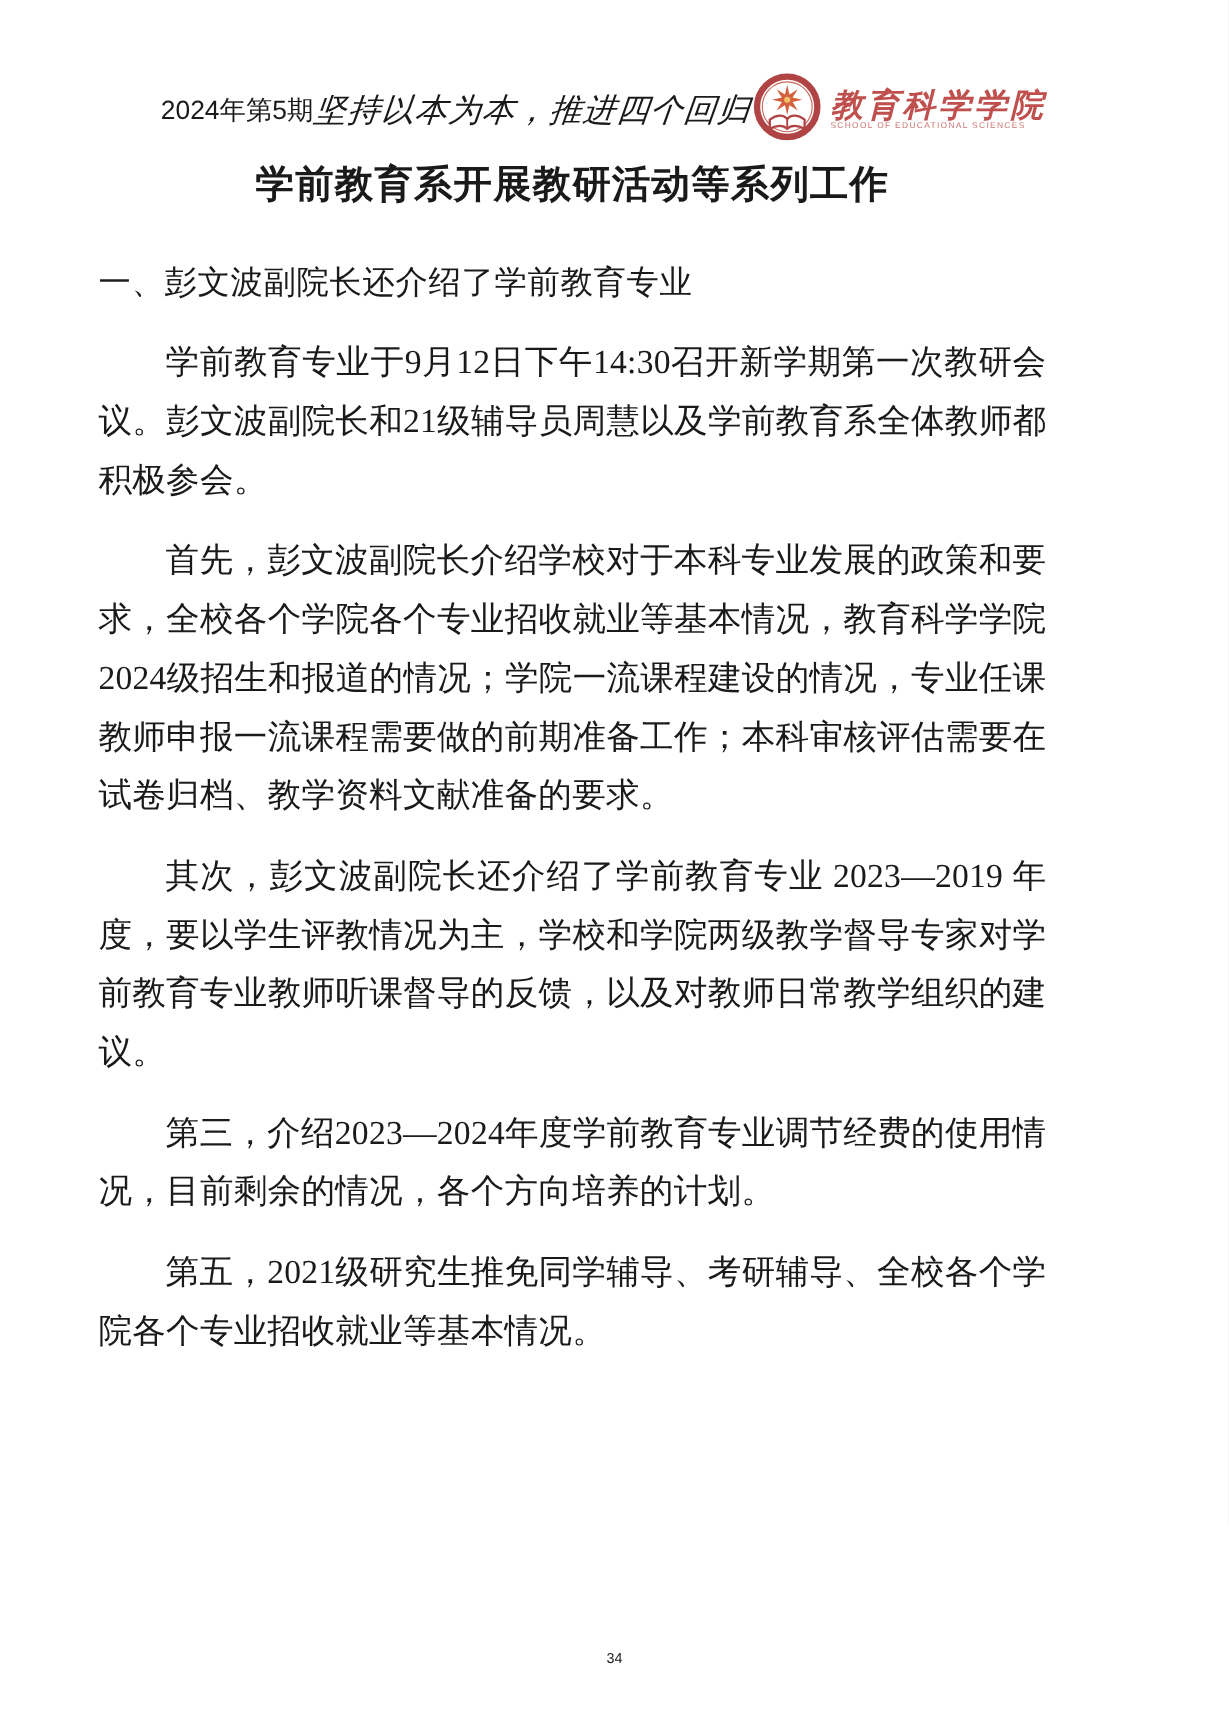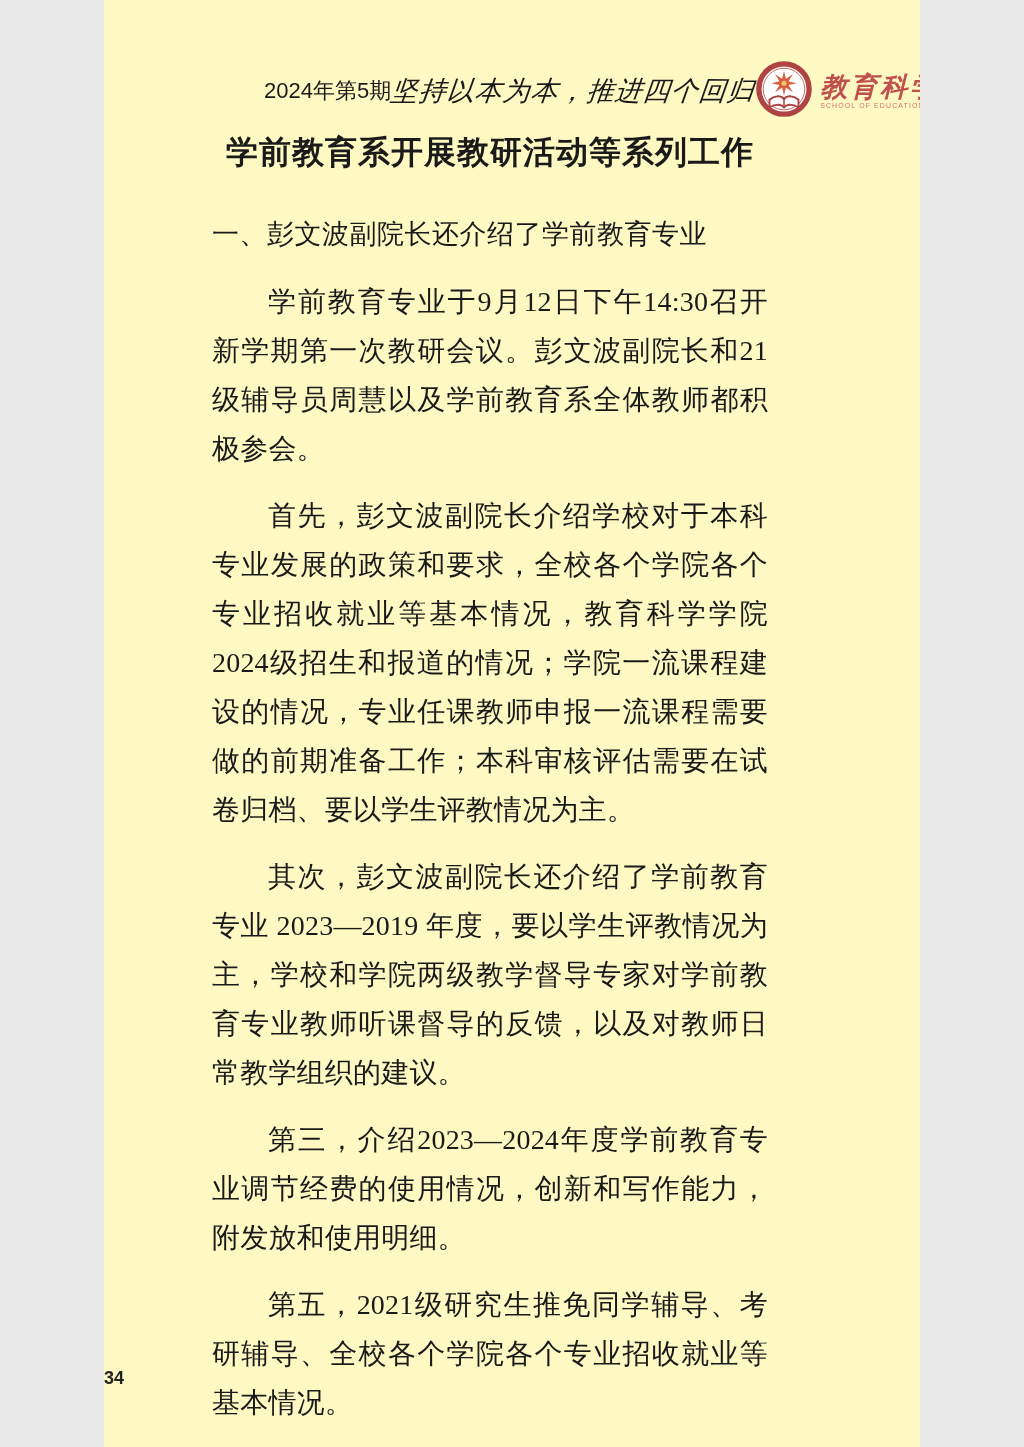--- a/index.html
+++ b/index.html
@@ -1,22 +1,22 @@
 <!DOCTYPE html>
 <html lang="zh"><head>
 <meta charset="utf-8">
 <style>
   html,body{margin:0;padding:0;background:#e9e9e9;}
   .page{
     position:relative;
-    width:816px;height:1447px;
+    width:1024px;height:1447px;
     margin:0 auto;
-    background:#fef9c3;
+    background:#ffffff;
     box-sizing:border-box;
-    padding:60px 152px 0 108px;
+    padding:60px 152px 0 82px;
     color:#1a1a1a;
     font-family:"Liberation Serif","DejaVu Serif",serif;
     overflow:hidden;
   }
   
   .header{
     display:flex;
     align-items:center;
     justify-content:space-between;
   }
@@ -79,25 +79,24 @@
     line-height:49px;
     text-align:justify;
     text-indent:2em;
     letter-spacing:0.2px;
   }
   
   .footer{
     position:absolute;
     left:0;bottom:58px;
     width:100%;
-    text-align:left;
+    text-align:center;
     font-family:"Liberation Sans","DejaVu Sans",sans-serif;
-    font-size:18px;
+    font-size:12px;
     color:#222222;
-    font-weight:bold;
   }
 </style>
 </head>
 <body>
 
 <div class="page">
 
   <div class="header">
     <span class="issue">2024年第5期</span>
     <span class="slogan">坚持以本为本，推进四个回归</span>
@@ -121,23 +120,23 @@
         <div class="logo-en">SCHOOL OF EDUCATIONAL SCIENCES</div>
       </div>
     </div>
   </div>
 
   <h1 class="doc-title">学前教育系开展教研活动等系列工作</h1>
 
   <div class="body-text">
     <h2 class="section-heading">一、彭文波副院长还介绍了学前教育专业</h2>
     <p>学前教育专业于9月12日下午14:30召开新学期第一次教研会议。彭文波副院长和21级辅导员周慧以及学前教育系全体教师都积极参会。</p>
-    <p>首先，彭文波副院长介绍学校对于本科专业发展的政策和要求，全校各个学院各个专业招收就业等基本情况，教育科学学院2024级招生和报道的情况；学院一流课程建设的情况，专业任课教师申报一流课程需要做的前期准备工作；本科审核评估需要在试卷归档、要以学生评教情况为主。</p>
+    <p>首先，彭文波副院长介绍学校对于本科专业发展的政策和要求，全校各个学院各个专业招收就业等基本情况，教育科学学院2024级招生和报道的情况；学院一流课程建设的情况，专业任课教师申报一流课程需要做的前期准备工作；本科审核评估需要在试卷归档、教学资料文献准备的要求。</p>
     <p>其次，彭文波副院长还介绍了学前教育专业 2023—2019 年度，要以学生评教情况为主，学校和学院两级教学督导专家对学前教育专业教师听课督导的反馈，以及对教师日常教学组织的建议。</p>
-    <p>第三，介绍2023—2024年度学前教育专业调节经费的使用情况，创新和写作能力，附发放和使用明细。</p>
+    <p>第三，介绍2023—2024年度学前教育专业调节经费的使用情况，目前剩余的情况，各个方向培养的计划。</p>
     <p>第五，2021级研究生推免同学辅导、考研辅导、全校各个学院各个专业招收就业等基本情况。</p>
   </div>
 
   <div class="footer">
     <span>34</span>
   </div>
 
 </div>
 
 </body></html>

